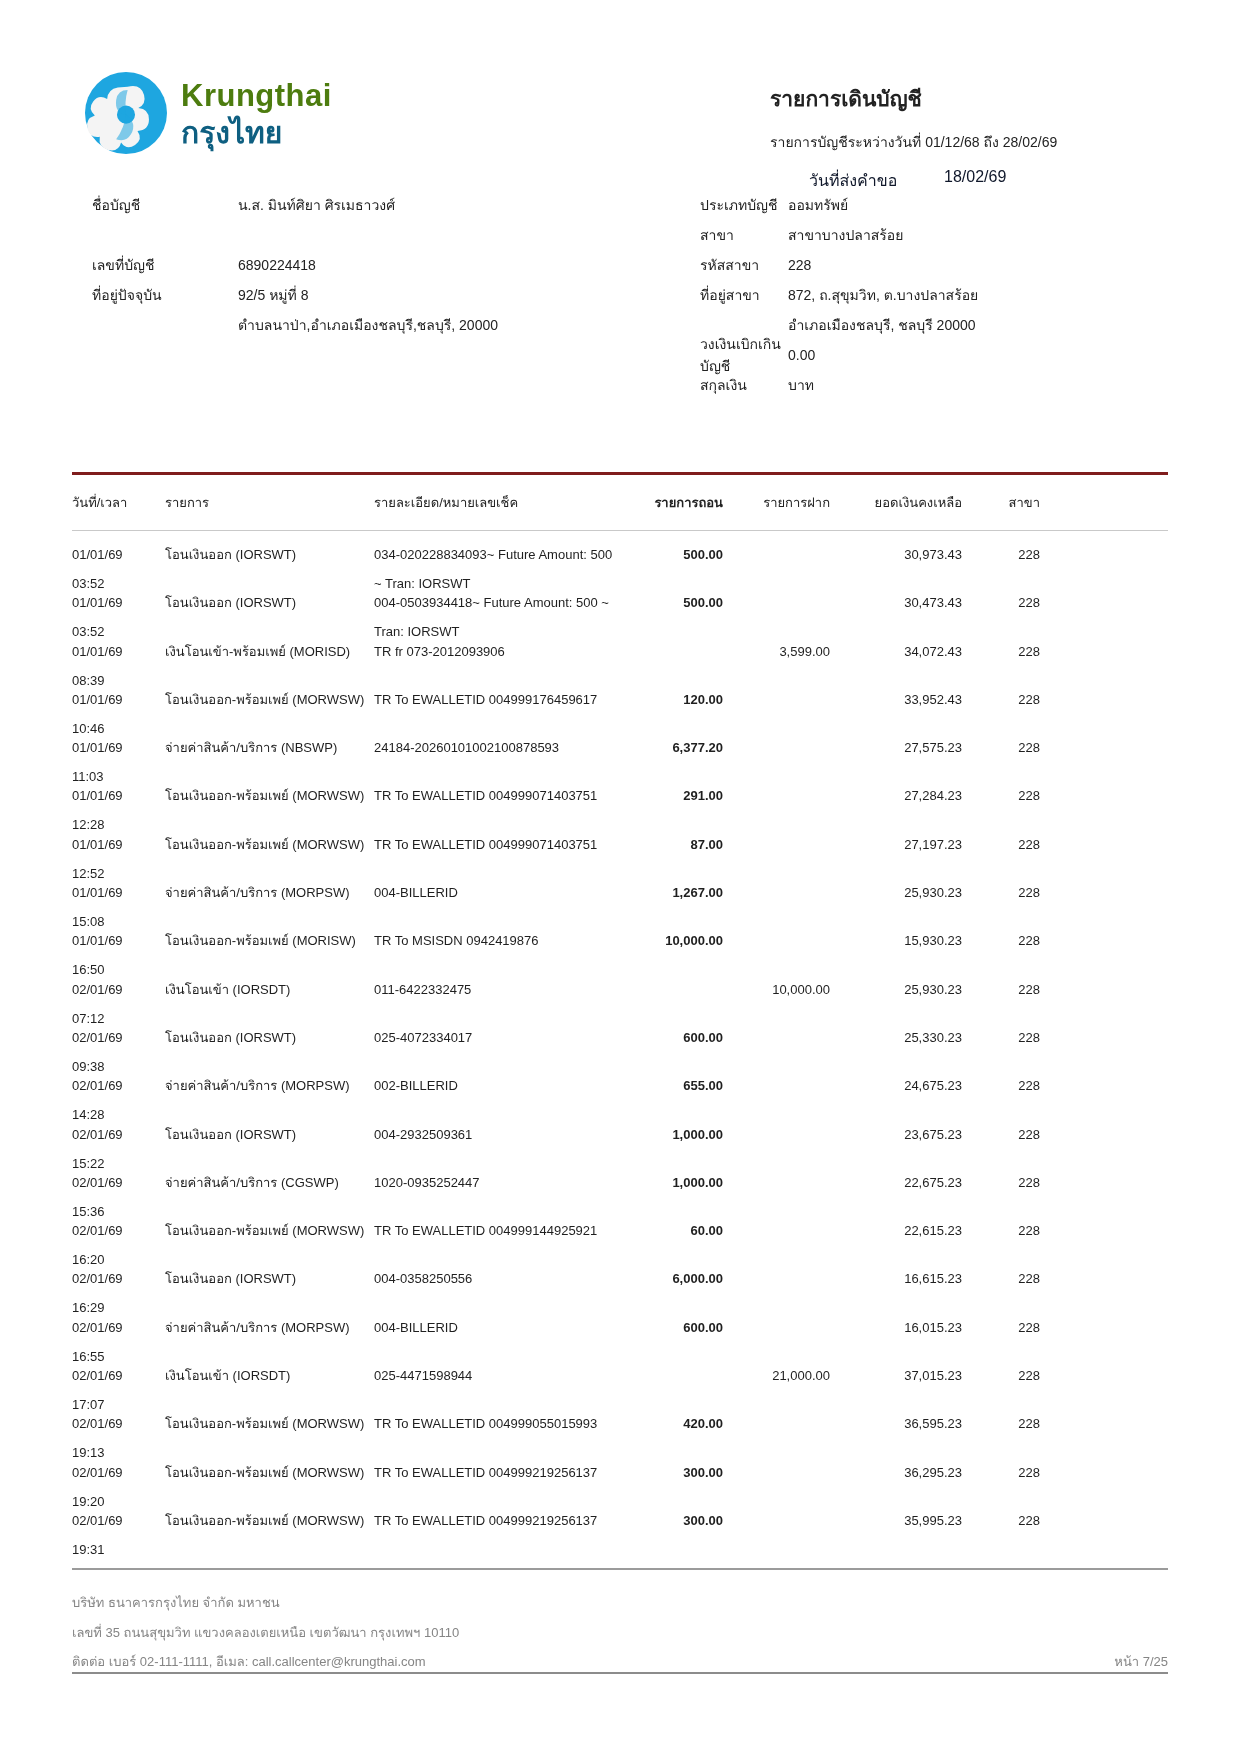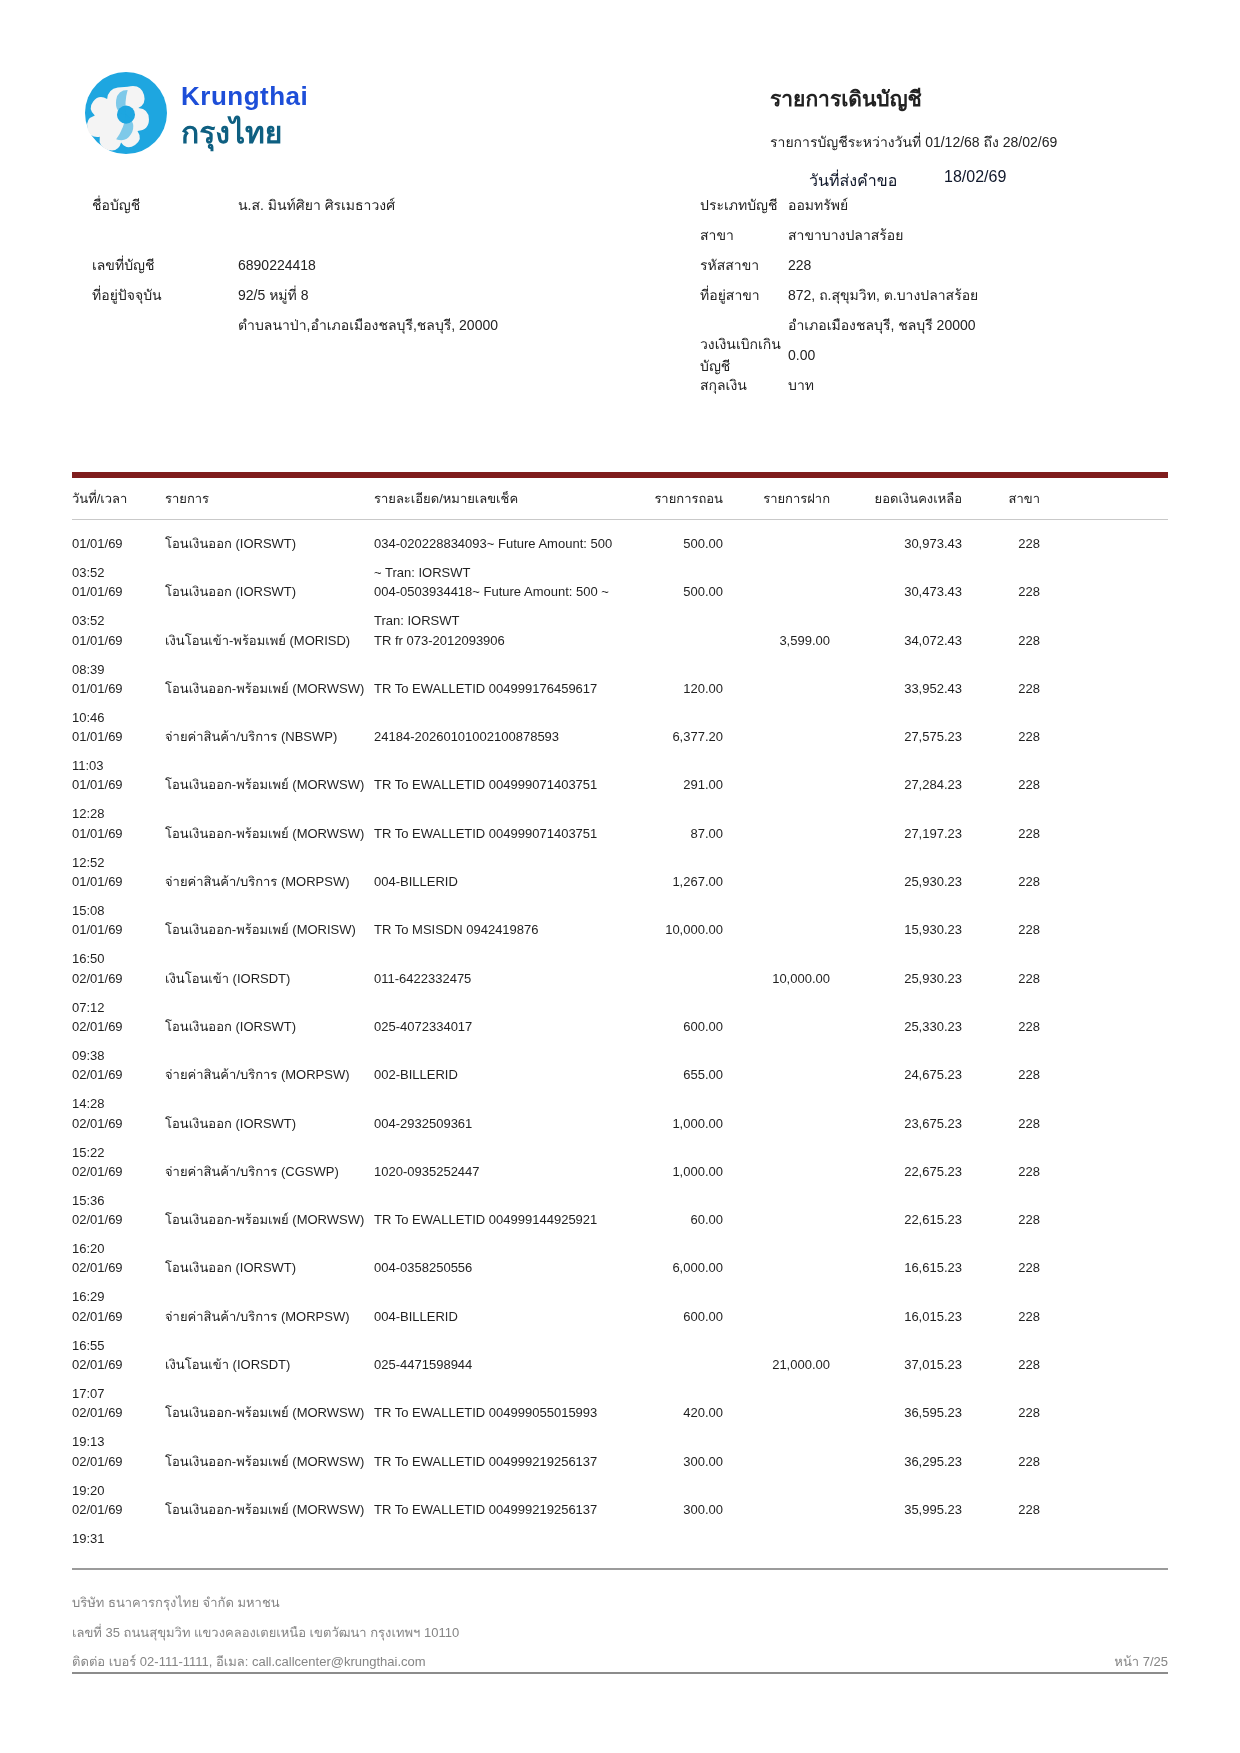--- a/index.html
+++ b/index.html
@@ -4,49 +4,49 @@
 <style>
   * { margin:0; padding:0; box-sizing:border-box; }
   html,body { background:#ffffff; }
   body { font-family:"Liberation Sans","DejaVu Sans",sans-serif; color:#1f1f1f; }
   .page { position:relative; width:1240px; height:1753px; background:#ffffff; overflow:hidden; }
 
   
   .logo-wrap { position:absolute; left:85px; top:72px; display:flex; align-items:center; }
   .logo-circle { width:82px; height:82px; flex:0 0 82px; }
   .wordmark { margin-left:14px; }
-  .wordmark .en { font-size:26px; font-weight:bold; color:#1d4ed8; letter-spacing:0.5px; line-height:40px;text-align:right; }
+  .wordmark .en { font-size:31px; font-weight:bold; color:#4d7c0f; letter-spacing:0.5px; line-height:40px;text-align:right; }
   .wordmark .th { font-size:30px; font-weight:bold; color:#0E5F81; line-height:34px; }
 
   
   .doc-header { position:absolute; left:770px; top:82px; width:398px; }
   .doc-title { font-size:21px; font-weight:bold; color:#222; margin-bottom:16px; }
   .doc-period { font-size:14px; color:#222; margin-bottom:15px; }
   .doc-request { font-size:16px; color:#0f172a; display:flex;margin-left:39px; }
   .doc-request .lbl { width:135px; }
 
   
   .info-col { position:absolute; top:190px; font-size:14px; color:#222;margin-left:20px; }
   .info-col.left { left:72px; width:560px; }
   .info-col.right { left:680px; width:488px; }
   .info-row { display:flex; height:30px; align-items:center; }
   .info-col.left .info-row .lbl { width:146px; flex:0 0 146px; }
   .info-col.right .info-row .lbl { width:88px; flex:0 0 88px; }
   .info-row .val { white-space:nowrap; }
 
   
   .txn-table { position:absolute; left:72px; top:472px; width:1096px; font-size:13px; }
-  .txn-head { display:flex; align-items:center; height:48px; border-top:6px solid #7f1d1d; border-bottom:1px solid #c9c9c9; color:#222; }
+  .txn-head { display:flex; align-items:center; height:59px; border-top:3px solid #7f1d1d; border-bottom:1px solid #c9c9c9; color:#222; }
   .txn-rows { padding-top:9px; }
   .t-row { display:flex; height:48.3px; align-items:flex-start; }
   .cell { line-height:29px; }
   .c-date { width:93px; flex:0 0 93px; }
   .c-type { width:209px; flex:0 0 209px; }
   .c-detail { width:268px; flex:0 0 268px; }
-  .c-wd { width:81px; flex:0 0 81px; text-align:right; }
+  .c-wd { width:81px; flex:0 0 81px; text-align:right;font-weight:bold; }
   .c-dep { width:107px; flex:0 0 107px; text-align:right; }
   .c-bal { width:132px; flex:0 0 132px; text-align:right; }
   .c-br { width:78px; flex:0 0 78px; text-align:right; }
   .c-sp { width:128px; flex:0 0 128px; }
 
   
   .footer-sep-top { position:absolute; left:72px; top:1568px; width:1096px; height:2px; background:#9b9b9b; }
   .footer-sep-bottom { position:absolute; left:72px; top:1672px; width:1096px; height:2px; background:#8c8c8c; }
   .footer-line { position:absolute; left:72px; font-size:13px; color:#858585; }
   .footer-company { top:1592px; }

